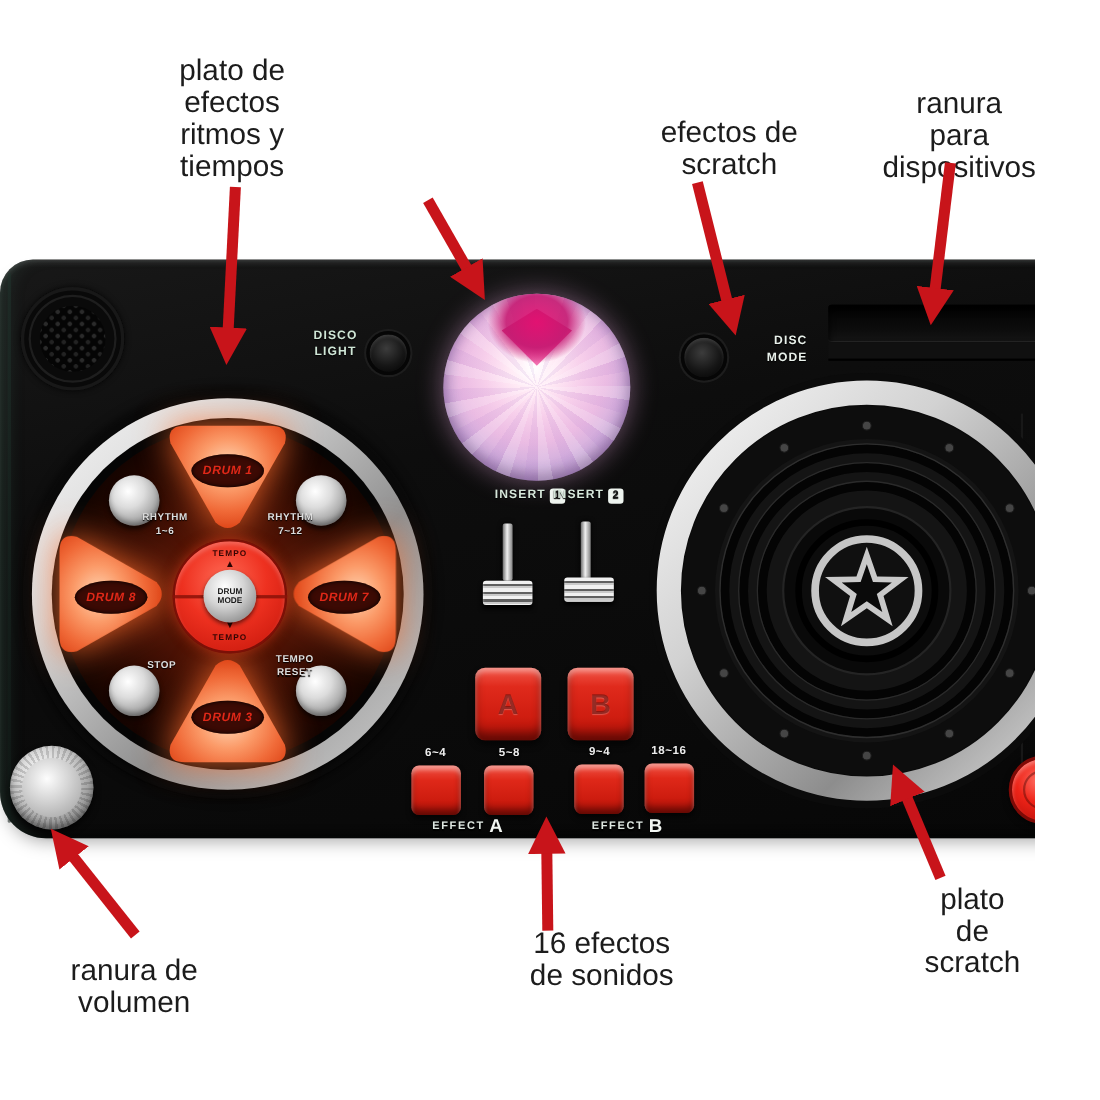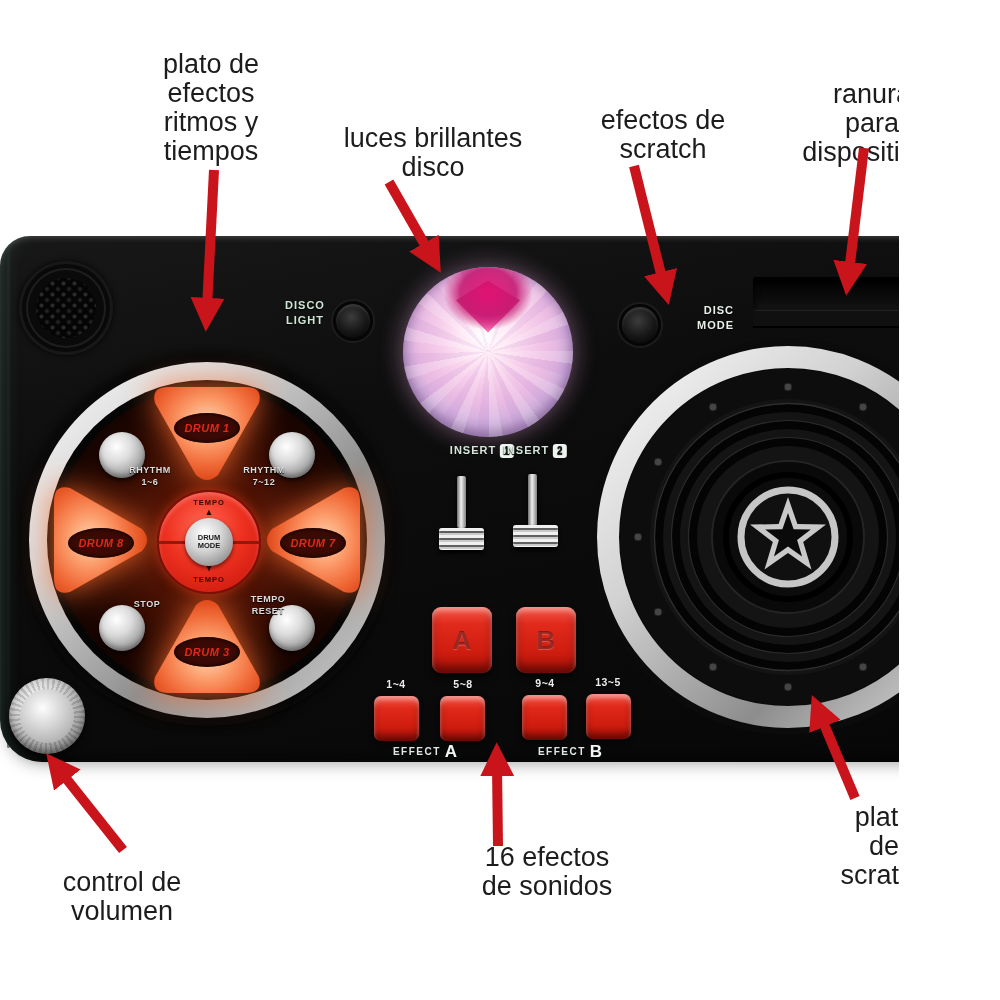--- a/index.html
+++ b/index.html
@@ -1,17 +1,17 @@
 <!DOCTYPE html>
 <html><head>
 <meta charset="utf-8">
 <style>
   html,body{margin:0;padding:0;background:#fff;}
-  .stage{position:relative;width:862px;height:1000px;background:#fff;overflow:hidden;
-         font-family:"Liberation Sans",sans-serif;padding-left:37px;}
+  .stage{position:relative;width:941px;height:1000px;background:#fff;overflow:hidden;
+         font-family:"Liberation Sans",sans-serif;}
 
   
   .callout{position:absolute;transform:translateX(-50%);text-align:center;
            font-size:27px;line-height:29px;color:#1c1c1c;white-space:pre-line;
            font-family:"Liberation Sans",sans-serif;}
 
   
   .arrows{position:absolute;left:0;top:0;z-index:50;pointer-events:none;}
 
   
@@ -167,27 +167,25 @@
 </style>
 </head>
 <body>
 
 <div class="stage">
 
   <div class="callout" style="left:211px;top:50px;">plato de
 efectos
 ritmos y
 tiempos</div>
-  <div class="callout" style="left:433px;top:124px;">luces brillantes
-disco</div>
   <div class="callout" style="left:663px;top:106px;">efectos de
 scratch</div>
   <div class="callout" style="left:872px;top:80px;">ranura para
 dispositivos</div>
-  <div class="callout" style="left:122px;top:868px;">control de
+  <div class="callout" style="left:122px;top:868px;">ranura de
 volumen</div>
   <div class="callout" style="left:547px;top:843px;">16 efectos
 de sonidos</div>
   <div class="callout" style="left:884px;top:803px;">plato de
 scratch</div>
 
   <div class="device">
     <div class="edge-groove"></div>
     <div class="seam-r"></div>
 
@@ -278,24 +276,24 @@
     <div class="insert-lbl" style="left:535px;top:208px;"><span>INSERT</span><span class="num-box">2</span></div>
 
     <div class="sl-track" style="left:457px;top:240px;width:9px;height:52px;"></div>
     <div class="sl-cap" style="left:439px;top:292px;width:45px;height:22px;"></div>
     <div class="sl-track" style="left:528px;top:238px;width:9px;height:53px;"></div>
     <div class="sl-cap" style="left:513px;top:289px;width:45px;height:22px;"></div>
 
     <div class="big-red" style="left:432px;top:371px;">A</div>
     <div class="big-red" style="left:516px;top:371px;">B</div>
 
-    <div class="bank-lbl" style="left:396px;top:442px;">1~4</div>
+    <div class="bank-lbl" style="left:396px;top:442px;">6~4</div>
     <div class="bank-lbl" style="left:463px;top:442px;">5~8</div>
     <div class="bank-lbl" style="left:545px;top:441px;">9~4</div>
-    <div class="bank-lbl" style="left:608px;top:440px;">13~5</div>
+    <div class="bank-lbl" style="left:608px;top:440px;">18~16</div>
 
     <div class="bank-btn" style="left:374px;top:460px;"></div>
     <div class="bank-btn" style="left:440px;top:460px;"></div>
     <div class="bank-btn" style="left:522px;top:459px;"></div>
     <div class="bank-btn" style="left:586px;top:458px;"></div>
 
     <div class="fx-group" style="left:425px;top:505px;"><span class="fx-word">EFFECT</span><span class="fx-letter">A</span></div>
     <div class="fx-group" style="left:570px;top:505px;"><span class="fx-word">EFFECT</span><span class="fx-letter">B</span></div>
 
     <svg class="rplatter" viewBox="0 0 400 400">

